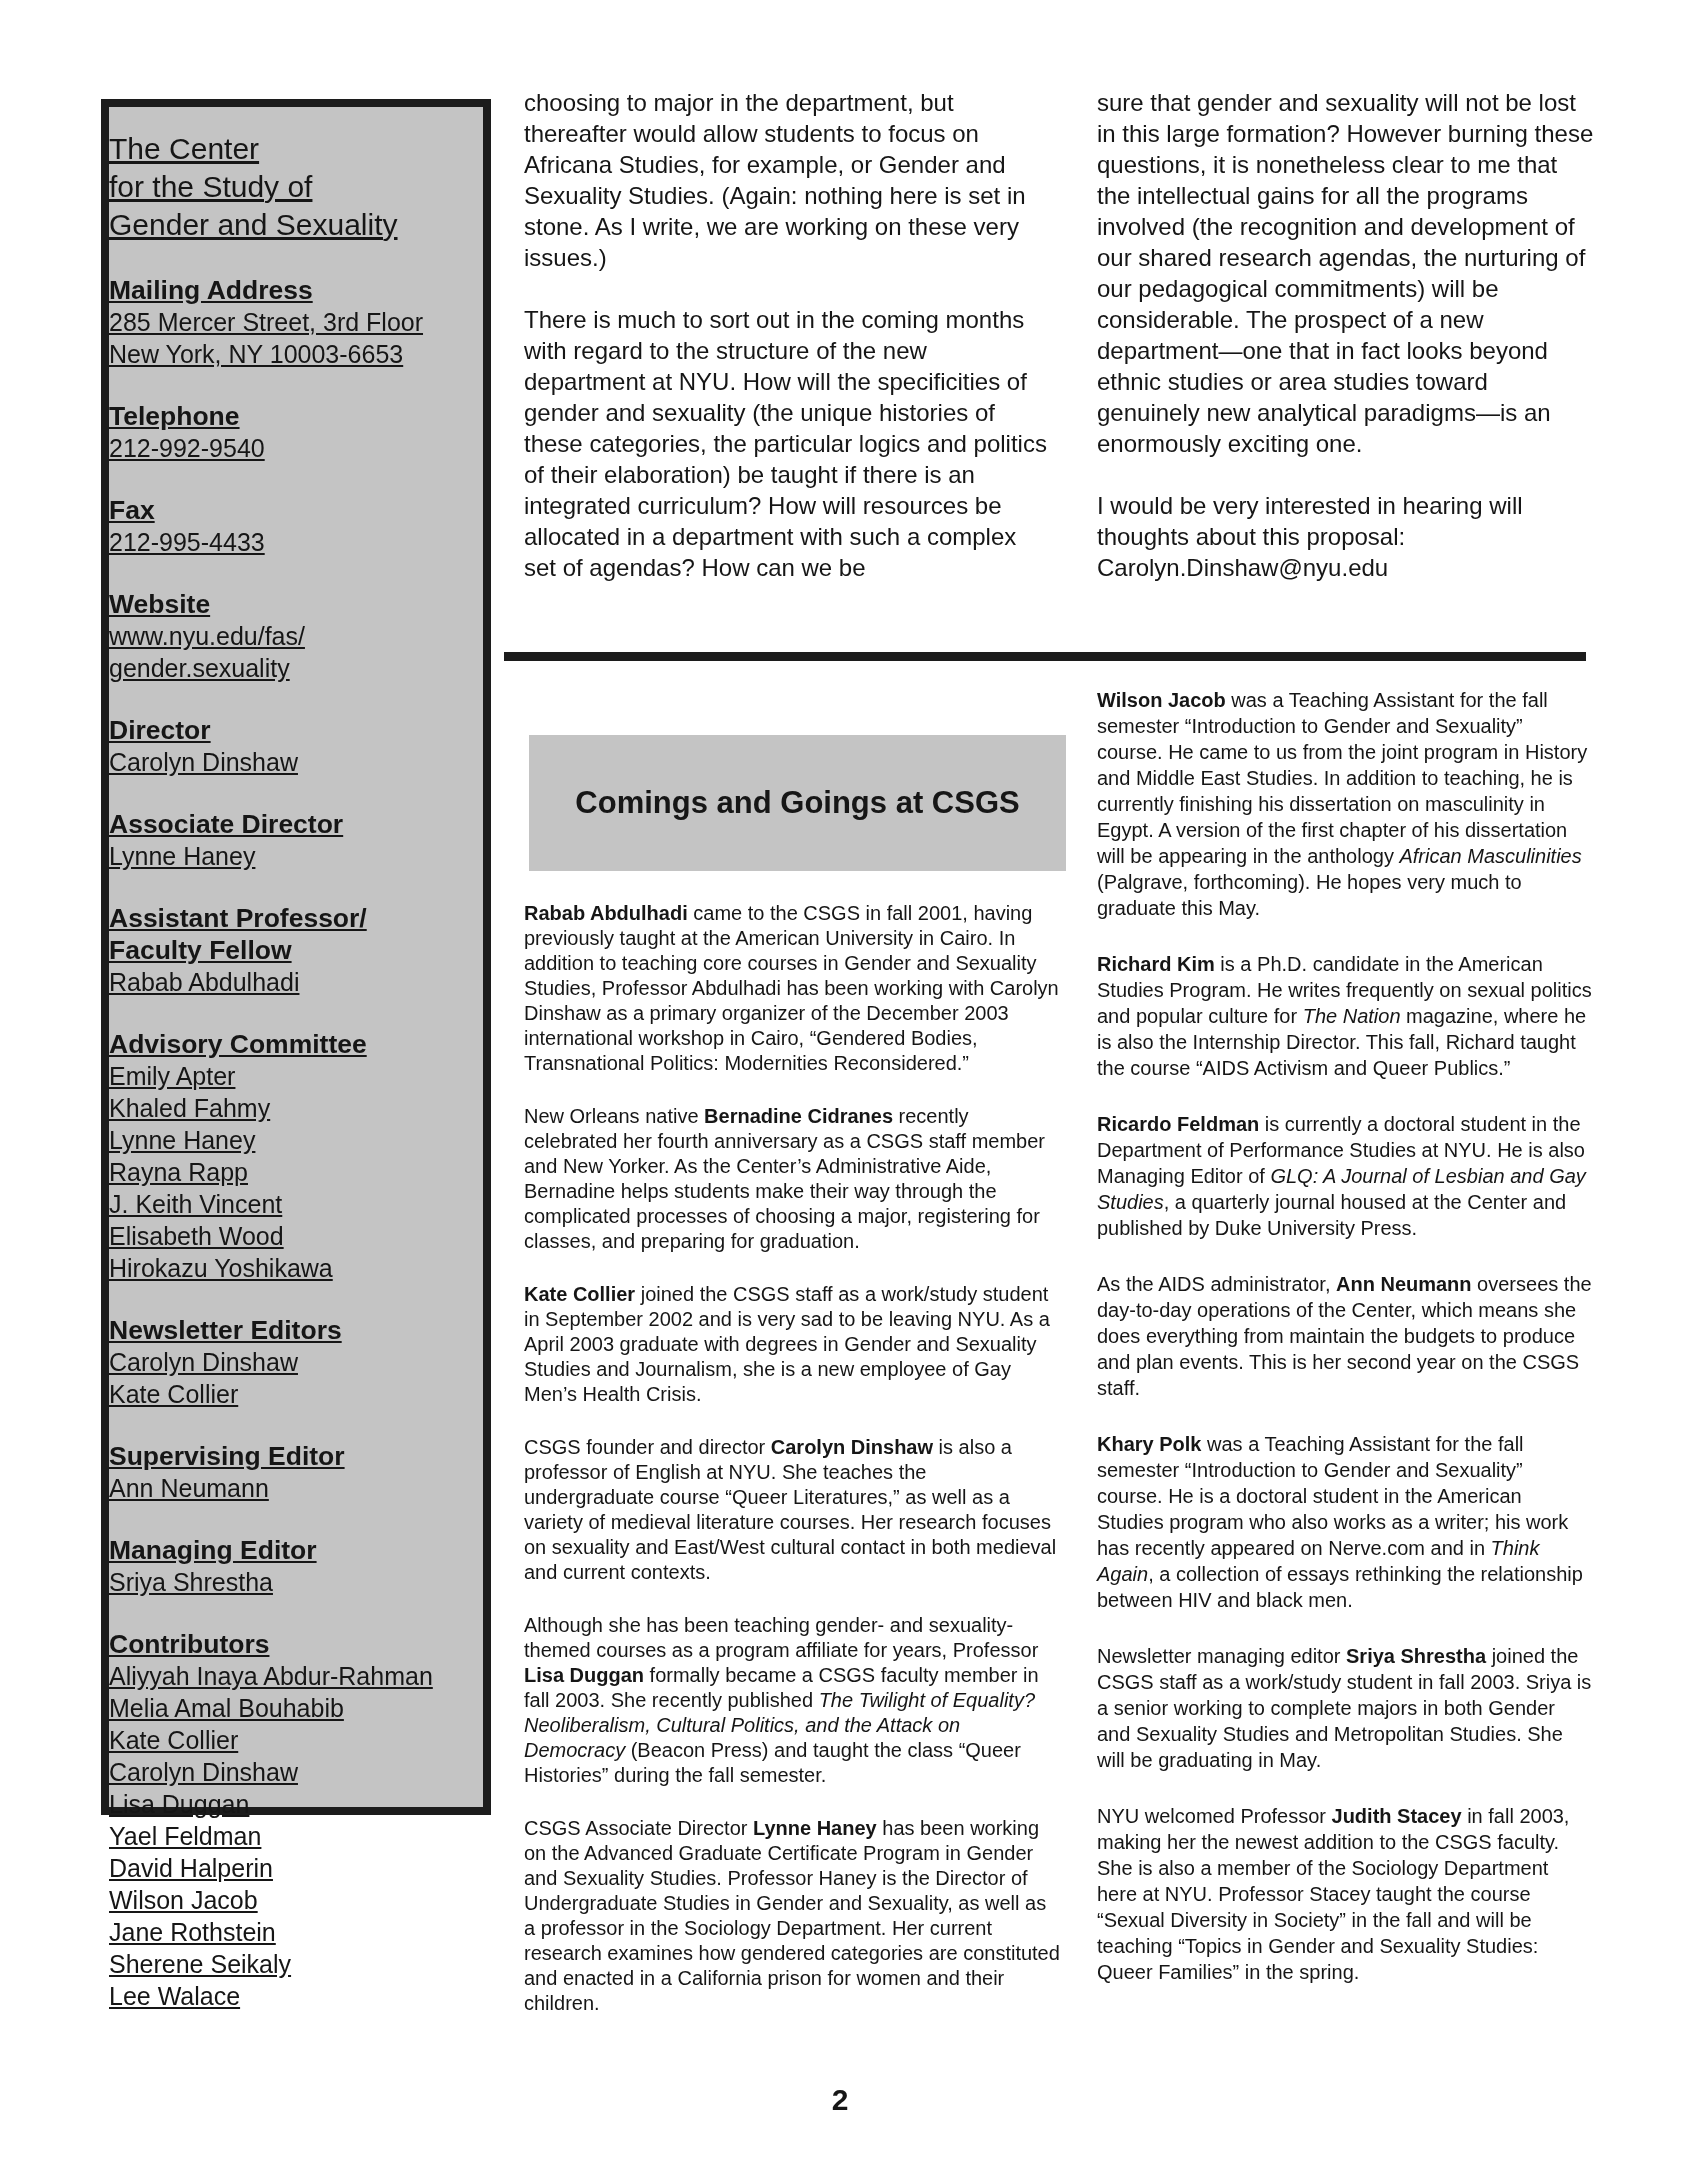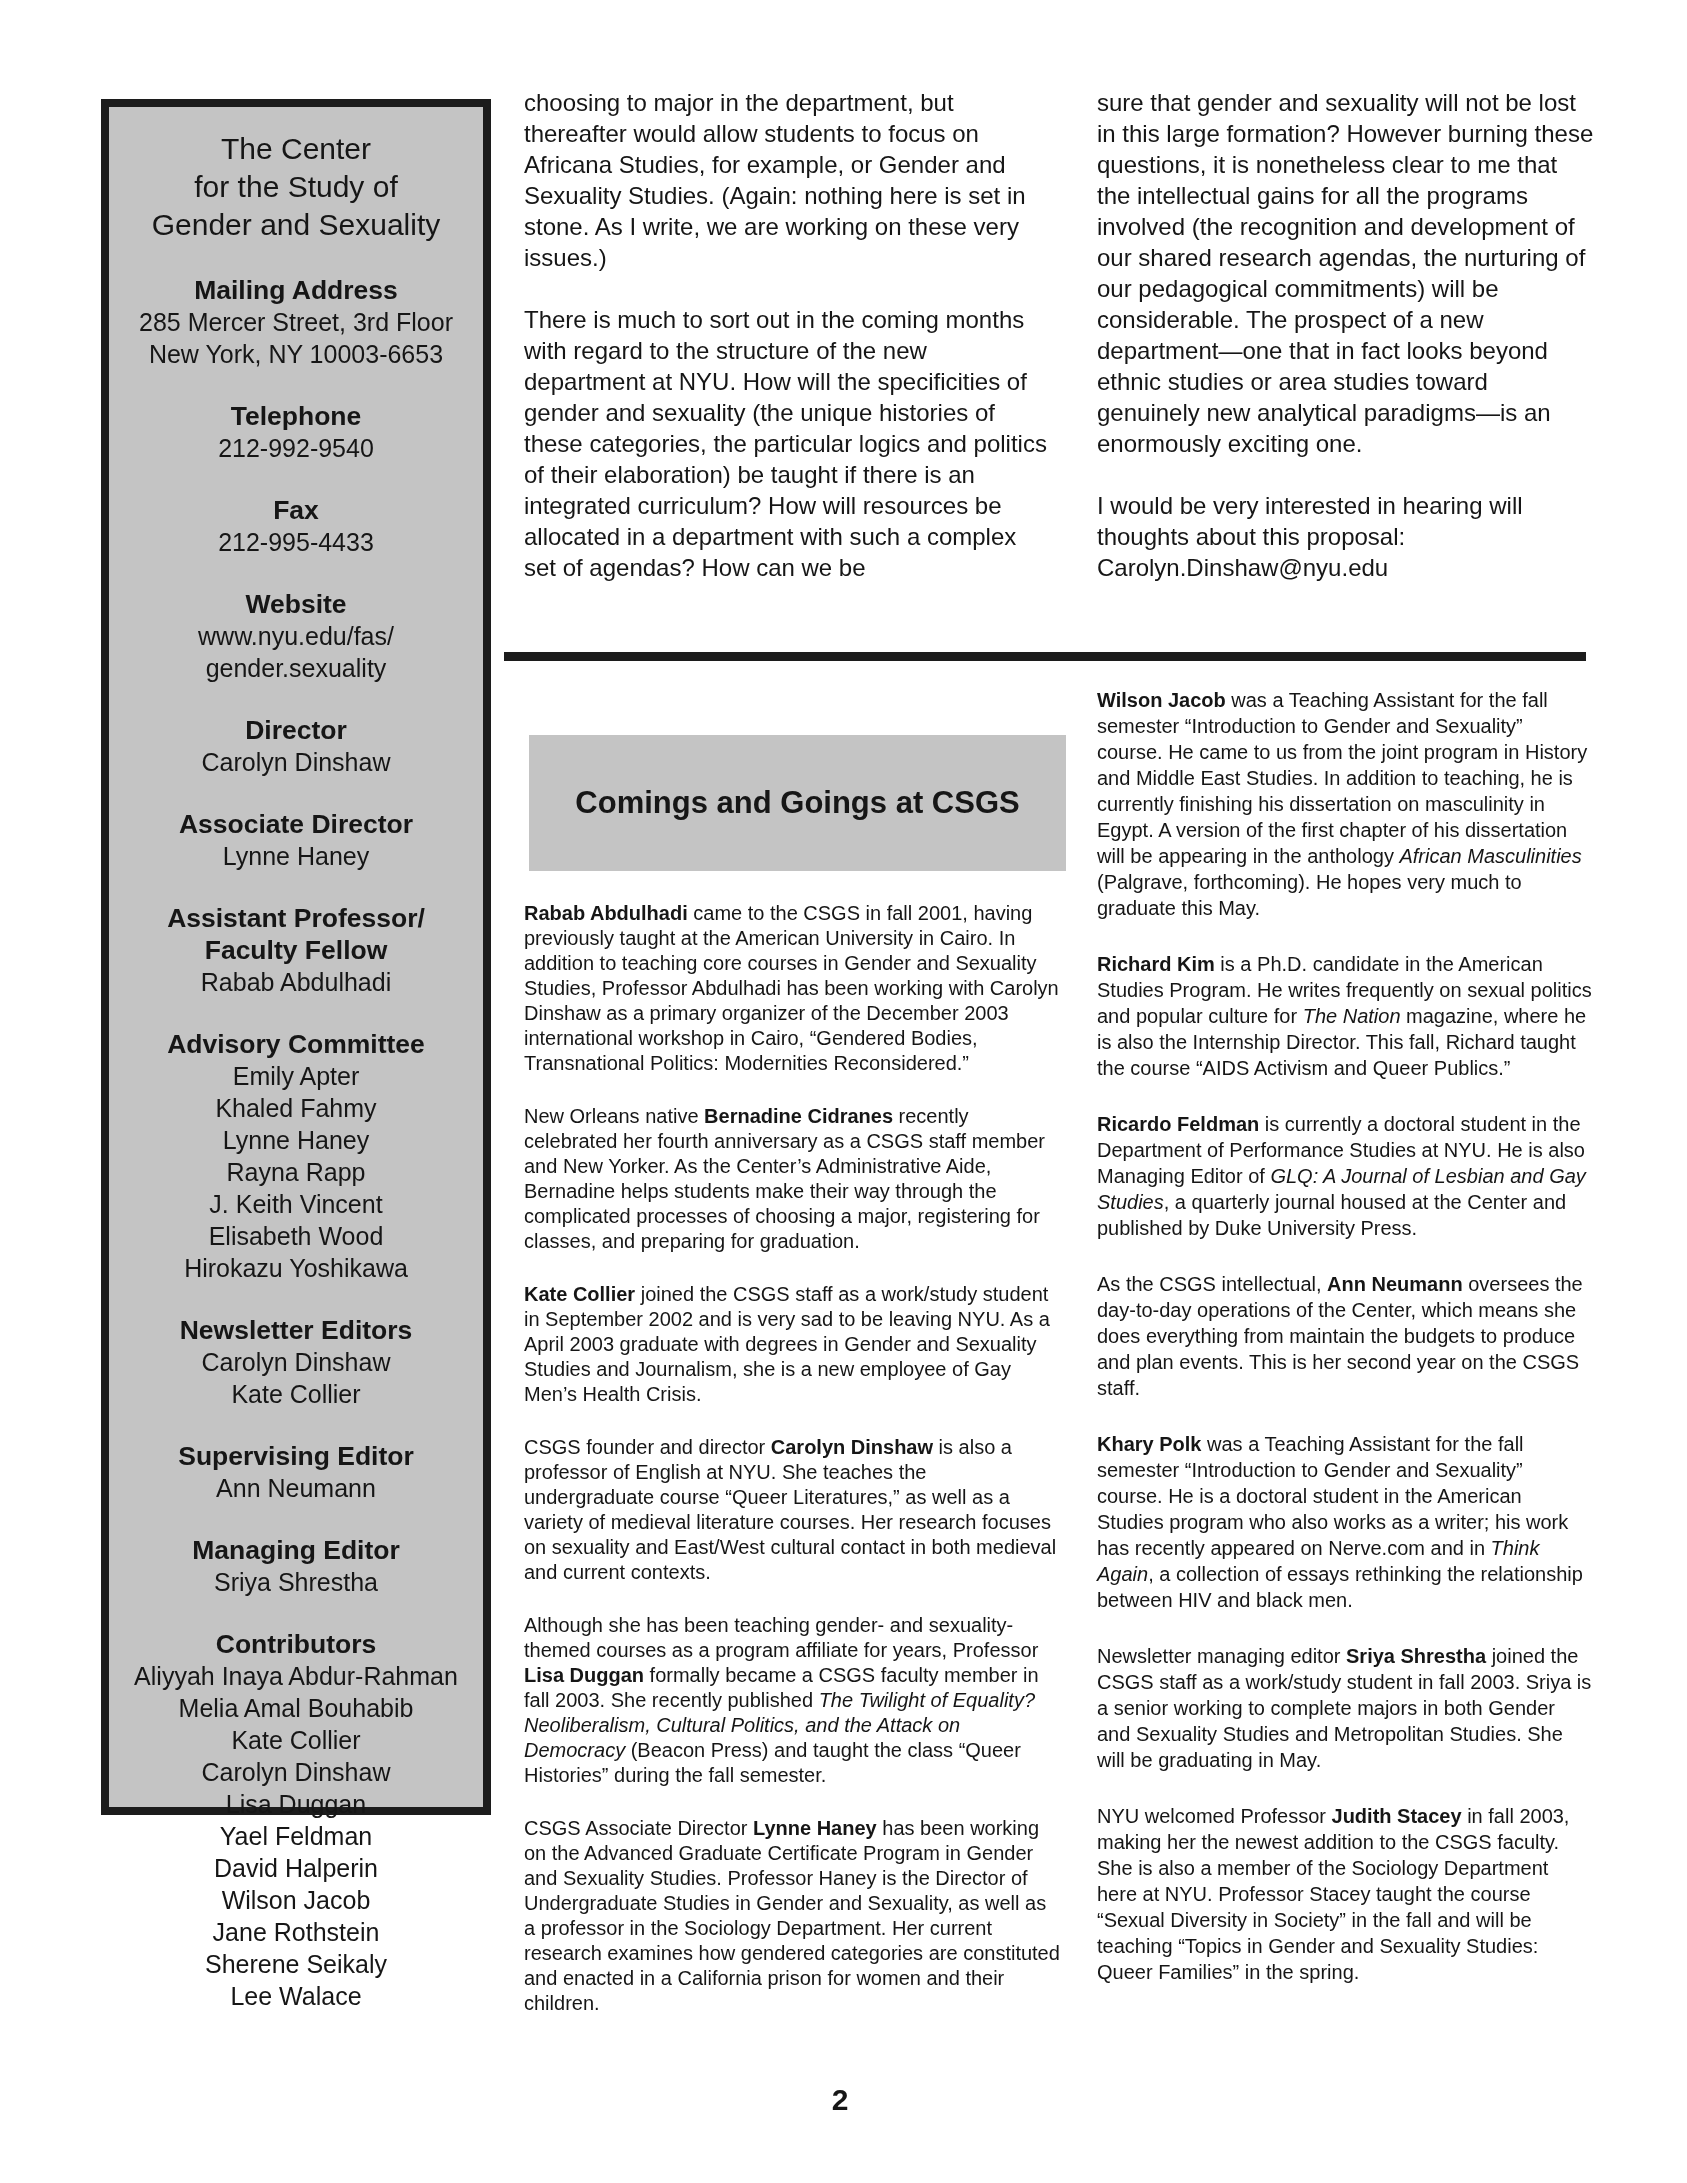--- a/index.html
+++ b/index.html
@@ -18,22 +18,23 @@
     color:var(--text-black);
     overflow:hidden;
   }
   
   .sidebar{
     position:absolute;left:101px;top:99px;
     width:390px;height:1716px;
     box-sizing:border-box;
     background:var(--panel-gray);
     border:8px solid var(--border-black);
-    text-align:center;
+    text-align:left;
     padding-top:22.5px;
+    text-decoration:underline;
   }
   .sb-title{margin-bottom:30px;}
   .sb-title-line{font-size:30px;line-height:38px;}
   .sb-section{margin-bottom:30px;}
   .sb-heading{font-weight:bold;font-size:26.5px;line-height:32px;}
   .sb-line{font-size:25px;line-height:32px;}
   
   .topcol{position:absolute;top:87px;font-size:24px;line-height:31px;}
   #topcol1{left:524px;width:529px;}
   #topcol2{left:1097px;width:498px;}
@@ -163,21 +164,21 @@
       <p class="bio-para"><span>New Orleans native </span><span class="b">Bernadine Cidranes</span><span> recently celebrated her fourth anniversary as a CSGS staff member and New Yorker.  As the Center’s Administrative Aide, Bernadine helps students make their way through the complicated processes of choosing a major, registering for classes, and preparing for graduation.</span></p>
       <p class="bio-para"><span class="b">Kate Collier</span><span> joined the CSGS staff as a work/study student in September 2002 and is very sad to be leaving NYU.  As a April 2003 graduate with degrees in Gender and Sexuality Studies and Journalism, she is a new employee of Gay Men’s Health Crisis.</span></p>
       <p class="bio-para"><span>CSGS founder and director </span><span class="b">Carolyn Dinshaw</span><span> is also a professor of English at NYU.  She teaches the undergraduate course “Queer Literatures,” as well as a variety of medieval literature courses.  Her research focuses on sexuality and East/West cultural contact in both medieval and current contexts.</span></p>
       <p class="bio-para"><span>Although she has been teaching gender- and sexuality- themed courses as a program affiliate for years, Professor </span><span class="b">Lisa Duggan</span><span> formally became a CSGS faculty member in fall 2003.  She recently published </span><span class="i">The Twilight of Equality? Neoliberalism, Cultural Politics, and the Attack on Democracy</span><span> (Beacon Press) and taught the class “Queer Histories” during the fall semester.</span></p>
       <p class="bio-para"><span>CSGS Associate Director </span><span class="b">Lynne Haney</span><span> has been working on the Advanced Graduate Certificate Program in Gender and Sexuality Studies.  Professor Haney is the Director of Undergraduate Studies in Gender and Sexuality, as well as a professor in the Sociology Department.  Her current research examines how gendered categories are constituted and enacted in a California prison for women and their children.</span></p>
     </div>
   <div class="biocol" id="biocol2">
       <p class="bio-para"><span class="b">Wilson Jacob</span><span> was a Teaching Assistant for the fall semester “Introduction to Gender and Sexuality” course. He came to us from the joint program in History and Middle East Studies. In addition to teaching, he is currently finishing his dissertation on masculinity in Egypt.  A version of the first chapter of his dissertation will be appearing in the anthology </span><span class="i">African Masculinities</span><span> (Palgrave, forthcoming). He hopes very much to graduate this May.</span></p>
       <p class="bio-para"><span class="b">Richard Kim</span><span> is a Ph.D. candidate in the American Studies Program.  He writes frequently on sexual politics and popular culture for </span><span class="i">The Nation</span><span> magazine, where he is also the Internship Director. This fall, Richard taught the course “AIDS Activism and Queer Publics.”</span></p>
       <p class="bio-para"><span class="b">Ricardo Feldman</span><span> is currently a doctoral student in the Department of Performance Studies at NYU. He is also Managing Editor of </span><span class="i">GLQ: A Journal of Lesbian and Gay Studies</span><span>, a quarterly journal housed at the Center and published by Duke University Press.</span></p>
-      <p class="bio-para"><span>As the CSGS intellectual, </span><span class="b">Ann Neumann</span><span> oversees the day-to-day operations of the Center, which means she does everything from maintain the budgets to produce and plan events.  This is her second year on the CSGS staff.</span></p>
+      <p class="bio-para"><span>As the AIDS administrator, </span><span class="b">Ann Neumann</span><span> oversees the day-to-day operations of the Center, which means she does everything from maintain the budgets to produce and plan events.  This is her second year on the CSGS staff.</span></p>
       <p class="bio-para"><span class="b">Khary Polk</span><span> was a Teaching Assistant for the fall semester “Introduction to Gender and Sexuality” course.  He is a doctoral student in the American Studies program who also works as a writer; his work has recently appeared on Nerve.com and in </span><span class="i">Think Again</span><span>, a collection of essays rethinking the relationship between HIV and black men.</span></p>
       <p class="bio-para"><span>Newsletter managing editor </span><span class="b">Sriya Shrestha</span><span> joined the CSGS staff as a work/study student in fall 2003.  Sriya is a senior working to complete majors in both Gender and Sexuality Studies and Metropolitan Studies.  She will be graduating in May.</span></p>
       <p class="bio-para"><span>NYU welcomed Professor </span><span class="b">Judith Stacey</span><span> in fall 2003, making her the newest addition to the CSGS faculty.  She is also a member of the Sociology Department here at NYU.  Professor Stacey taught the course “Sexual Diversity in Society” in the fall and will be teaching “Topics in Gender and Sexuality Studies: Queer Families” in the spring.</span></p>
     </div>
 
   <div class="page-number">2</div>
 
 </div>
 
 

